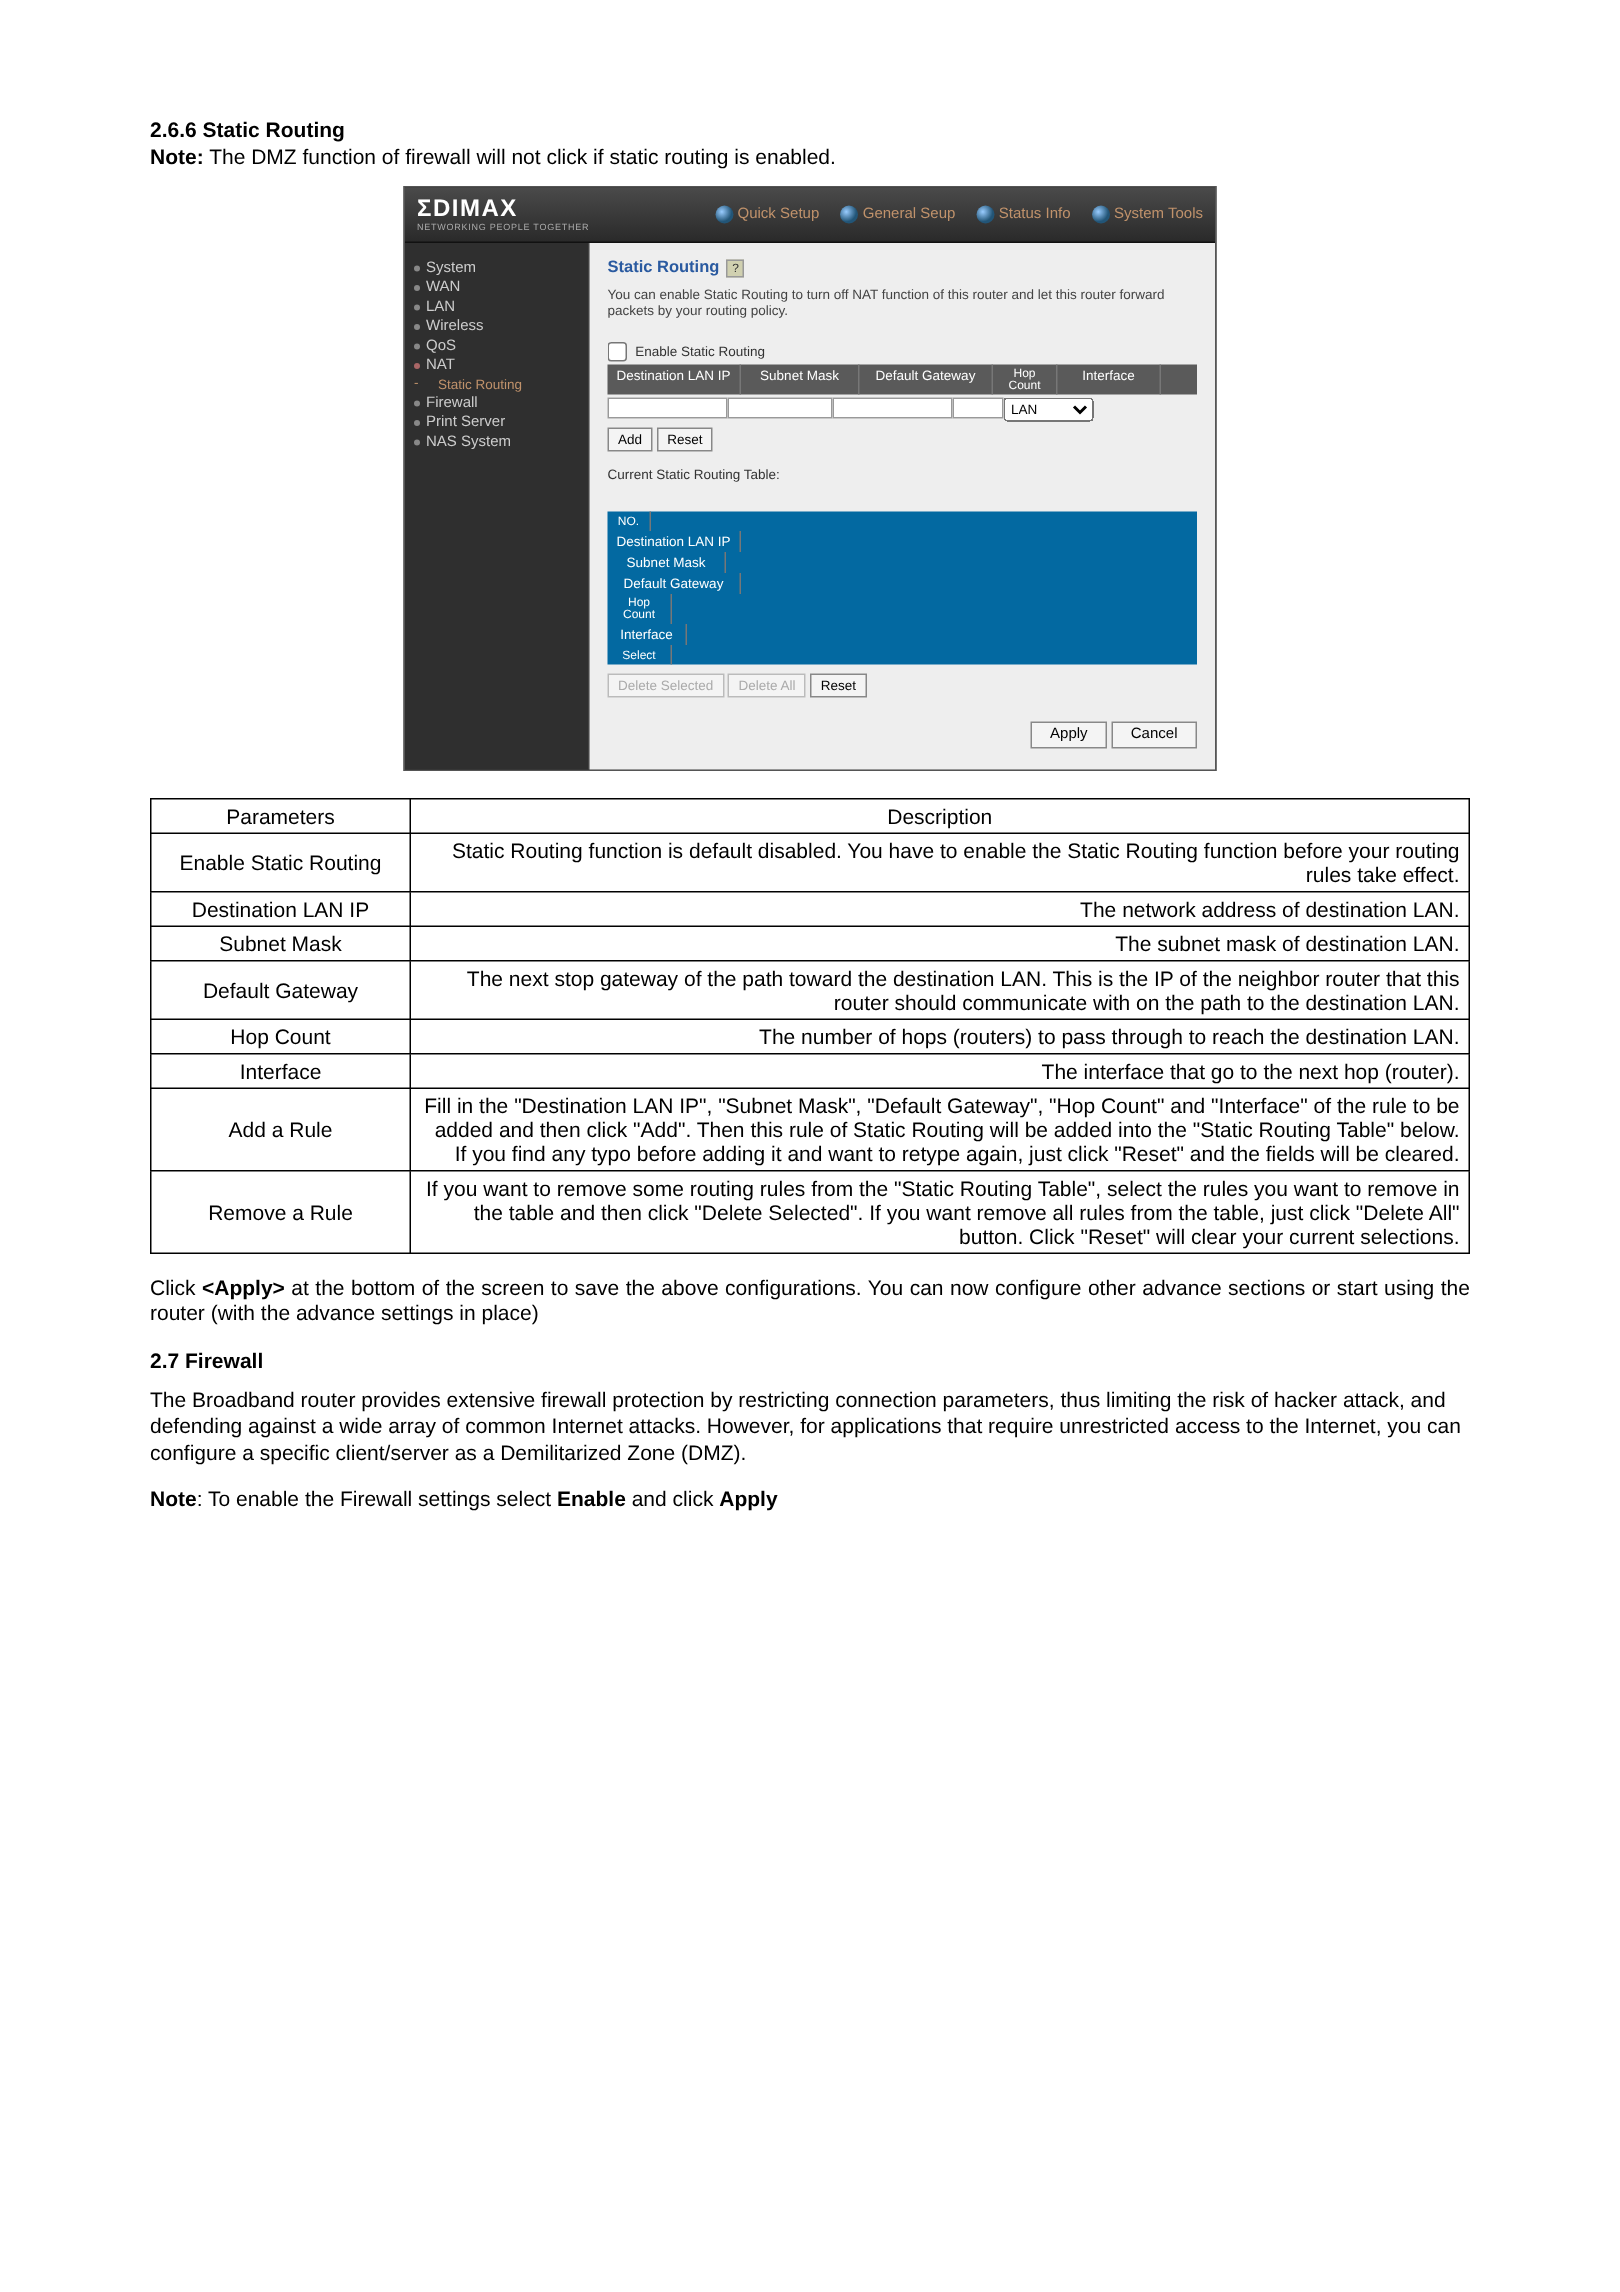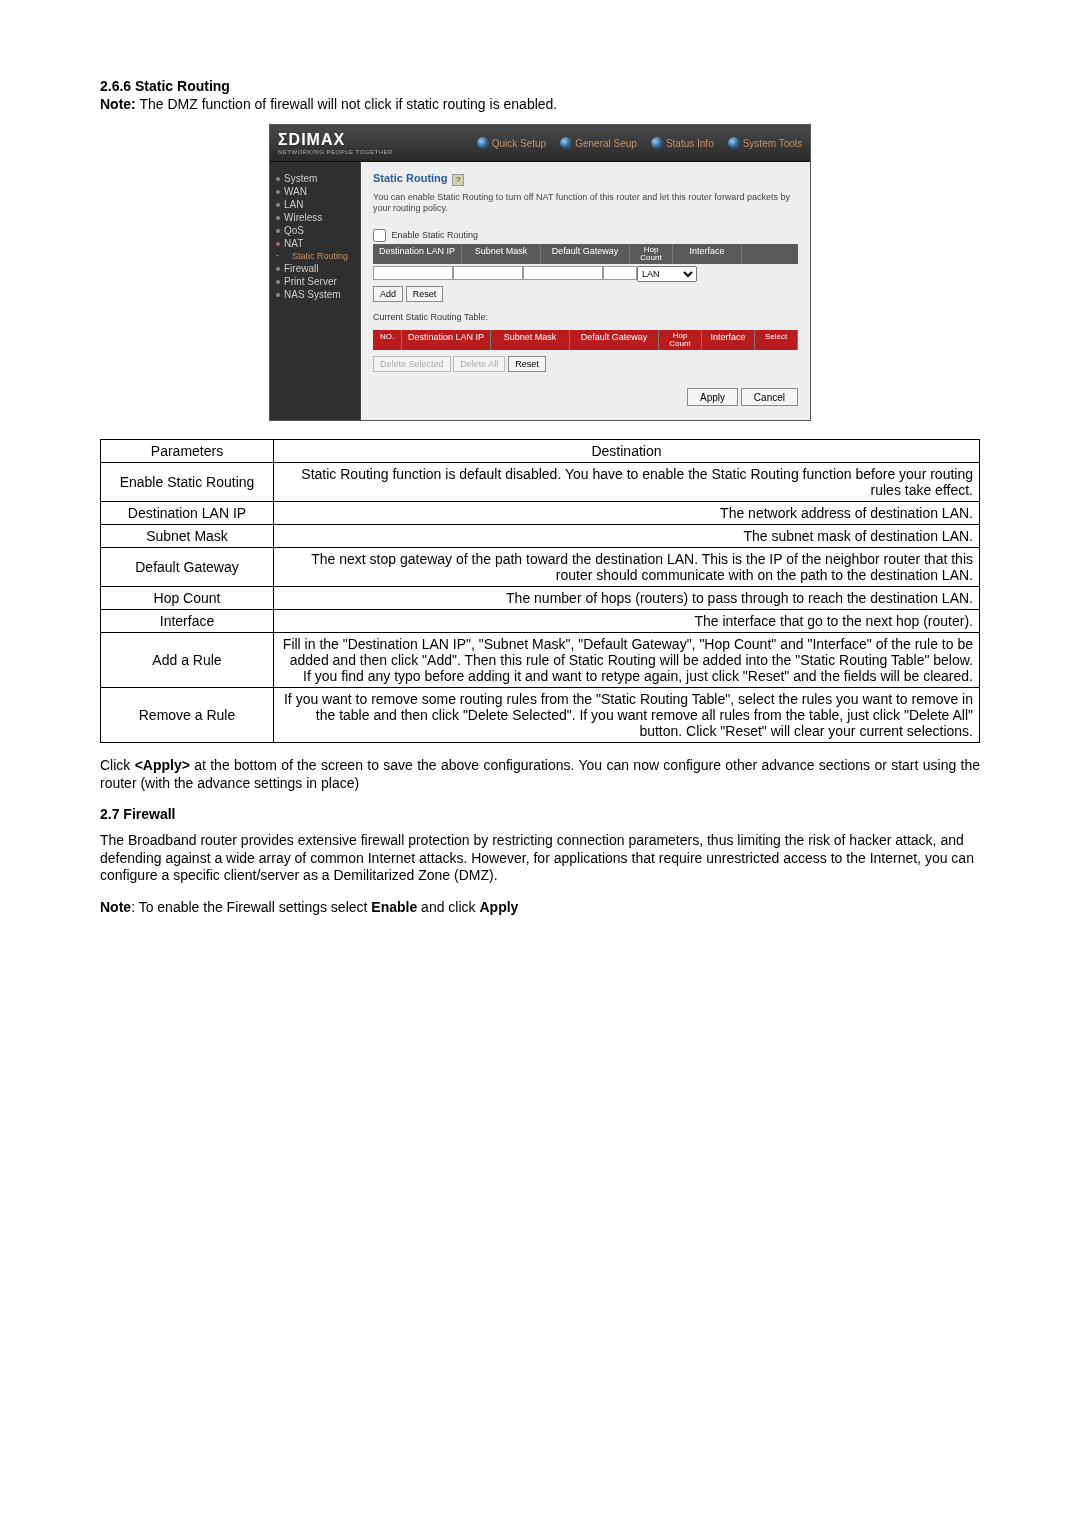--- a/index.html
+++ b/index.html
@@ -47,21 +47,21 @@
     color: #fff;
   }
   .rs-tag { font-size: 6px; color: #aaa; letter-spacing: 0.5px; }
   .rs-nav {
     margin-left: auto;
     display: flex;
     gap: 14px;
     font-size: 10px;
     color: #c0926b;
   }
-  .rs-nav span { display: flex; align-items: flex-end; gap: 3px; }
+  .rs-nav span { display: flex; align-items: center; gap: 3px; }
   .rs-globe {
     width: 12px; height: 12px; border-radius: 50%;
     background: radial-gradient(circle at 35% 35%, #9cf, #257 60%);
     display: inline-block;
   }
   .rs-body { display: flex; min-height: 230px; }
   .rs-side {
     width: 110px;
     padding: 10px 6px;
     border-right: 1px solid #444;
@@ -104,21 +104,21 @@
   .rs-inputs input[type=text] {
     height: 14px; font-size: 9px; border: 1px solid #999; box-sizing: border-box;
   }
   .rs-inputs select { font-size: 9px; height: 16px; }
   .rs-btns { margin-top: 4px; }
   .rs-btns button, .rs-actions button {
     font-size: 9px; padding: 0 6px; height: 16px;
     background: #f4f4f4; border: 1px solid #888;
   }
   .rs-caption { font-size: 9px; margin-top: 10px; }
-  .rs-tblhdr { display: flex; background: #b91c1c; color: #fff; font-size: 9px; margin-top: 8px; }
+  .rs-tblhdr { display: flex; background: #0369a1; color: #fff; font-size: 9px; margin-top: 20px; flex-direction: column; }
   .rs-tblhdr span { padding: 2px 4px; border-right: 1px solid #777; text-align: center; }
   .c-no { width: 20px; font-size: 8px; }
   .c-sel { width: 34px; font-size: 8px; }
   .rs-actions { margin-top: 6px; }
   .rs-actions .ghost { color: #aaa; border-color: #bbb; }
   .rs-footer { text-align: right; margin-top: 16px; }
   .rs-footer button { font-size: 10px; padding: 0 12px; height: 18px; background:#f4f4f4; border:1px solid #888; }
 
   
   table.params {
@@ -240,21 +240,21 @@
           <button>Cancel</button>
         </div>
       </div>
     </div>
   </div>
 
   <table class="params">
     <thead>
       <tr>
         <th>Parameters</th>
-        <th>Destination</th>
+        <th>Description</th>
       </tr>
     </thead>
     <tbody>
       <tr>
           <td class="param">Enable Static Routing</td>
           <td class="desc">Static Routing function is default disabled. You have to enable the Static Routing function before your routing rules take effect.</td>
         </tr>
       <tr>
           <td class="param">Destination LAN IP</td>
           <td class="desc">The network address of destination LAN.</td>

